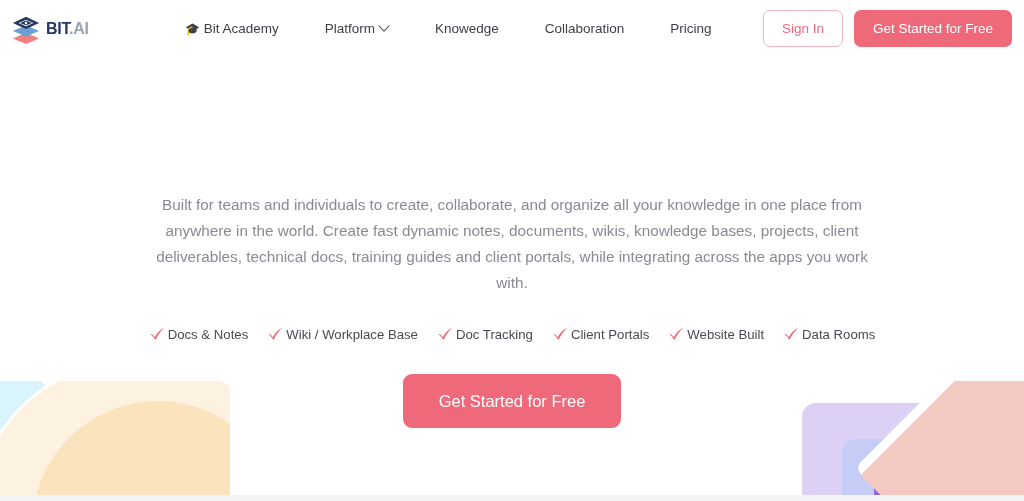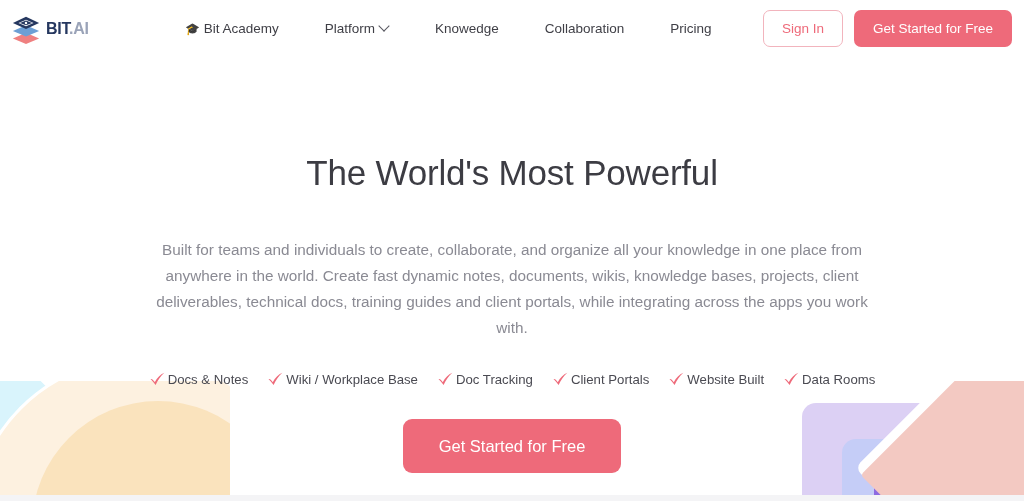--- a/index.html
+++ b/index.html
@@ -315,21 +315,20 @@
     <div class="header-actions">
       <button class="btn btn-signin">Sign In</button>
       <button class="btn btn-start-sm">Get Started for Free</button>
     </div>
 
   </header>
 
   <main class="hero">
 
     <h1 class="hero-title">
-      <span class="l1">The World's Most Powerful</span>
     </h1>
 
     <p class="hero-sub">Built for teams and individuals to create, collaborate, and organize all your knowledge in one place from anywhere in the world. Create fast dynamic notes, documents, wikis, knowledge bases, projects, client deliverables, technical docs, training guides and client portals, while integrating across the apps you work with.</p>
 
     <div class="feature-row">
 
       <div class="feature">
         <svg class="tick" viewBox="0 0 20 18">
           <path d="M1.6 8.4 C3.6 8.0 5.2 9.6 6.7 12.2 C9.6 7.0 13.4 3.0 18.2 0.9 C13.9 4.6 10.4 9.6 7.7 15.6 C5.6 13.0 3.7 10.4 1.6 8.4 Z" fill="#ee6a7a"></path>
         </svg>

